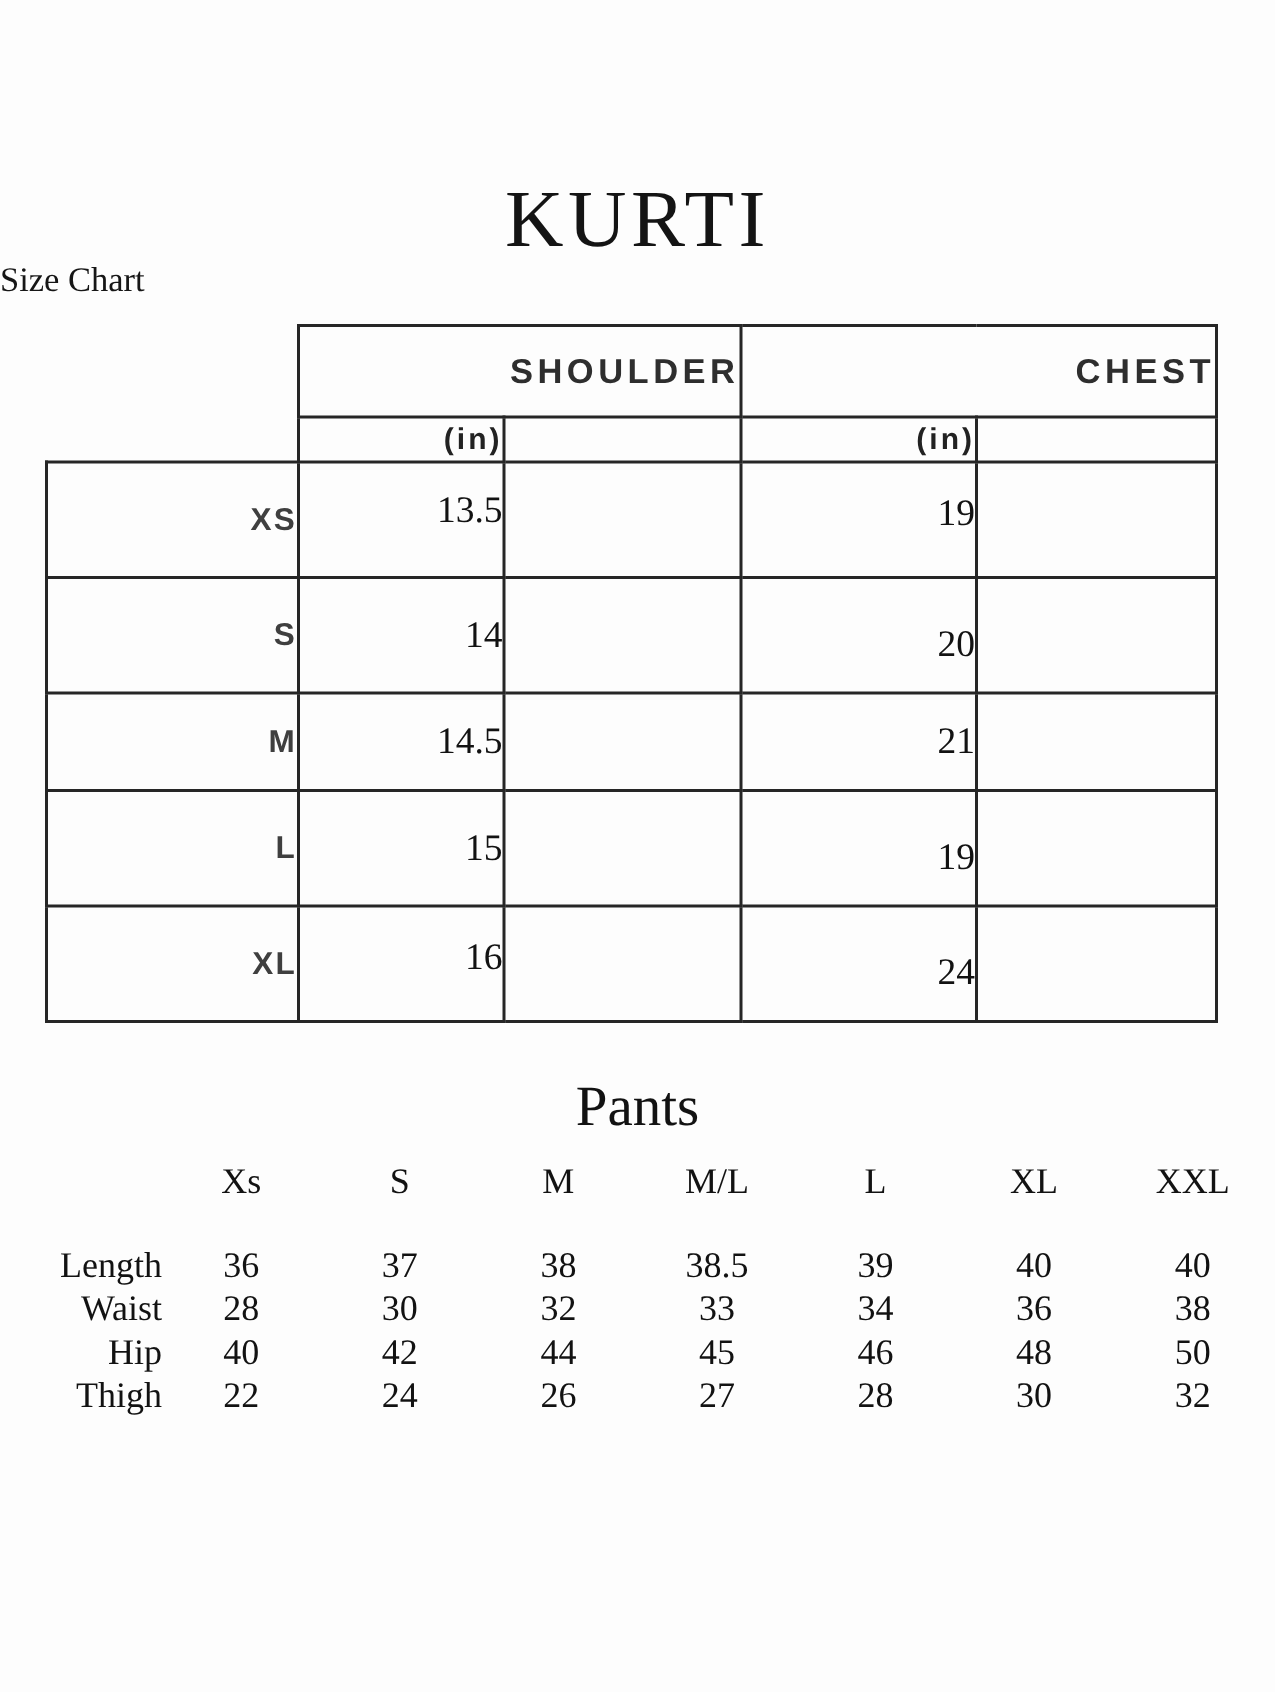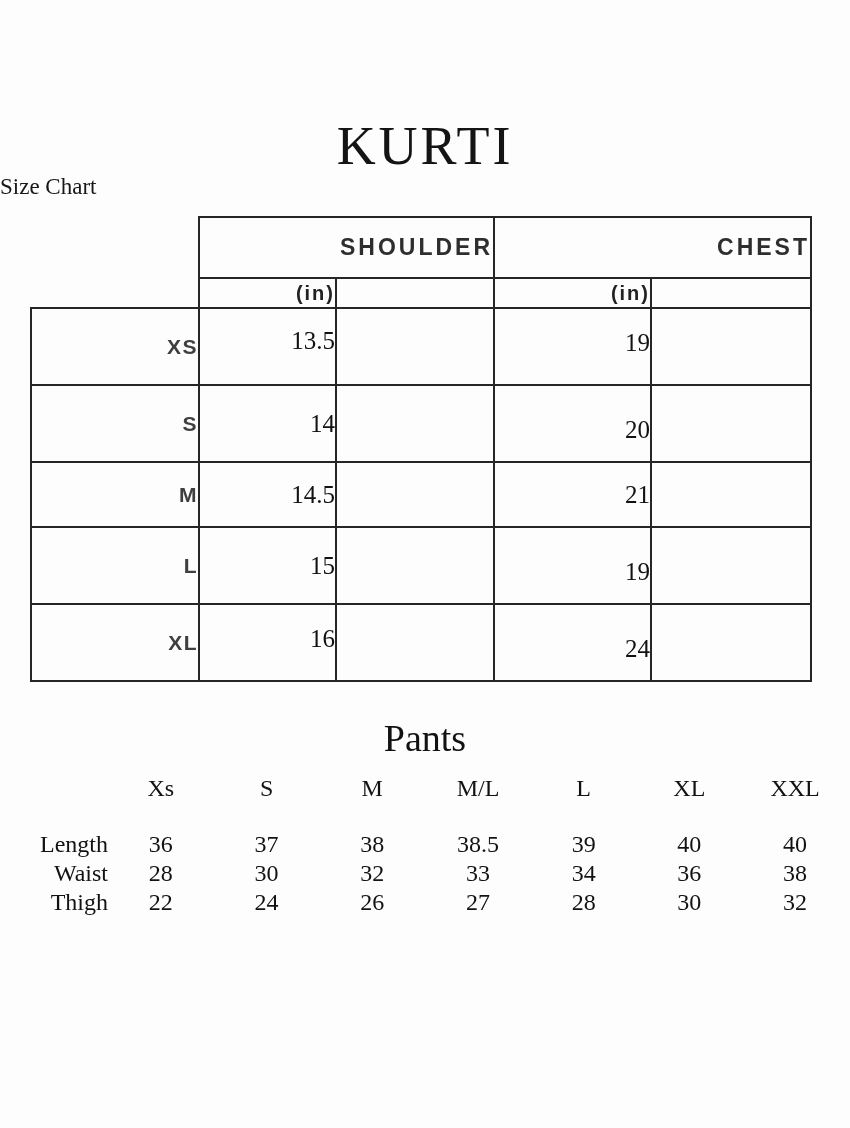--- a/index.html
+++ b/index.html
@@ -216,20 +216,30 @@
         <th>Waist</th>
         <td>28</td>
         <td>30</td>
         <td>32</td>
         <td>33</td>
         <td>34</td>
         <td>36</td>
         <td>38</td>
       </tr>
       <tr>
+        <th>Hip</th>
+        <td>40</td>
+        <td>42</td>
+        <td>44</td>
+        <td>45</td>
+        <td>46</td>
+        <td>48</td>
+        <td>50</td>
+      </tr>
+      <tr>
         <th>Thigh</th>
         <td>22</td>
         <td>24</td>
         <td>26</td>
         <td>27</td>
         <td>28</td>
         <td>30</td>
         <td>32</td>
       </tr>
     </tbody>

